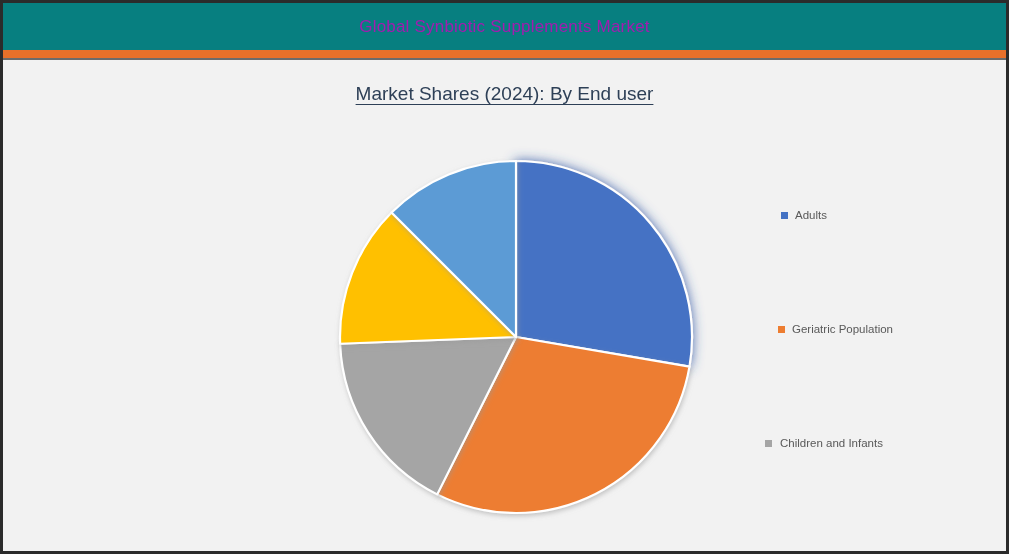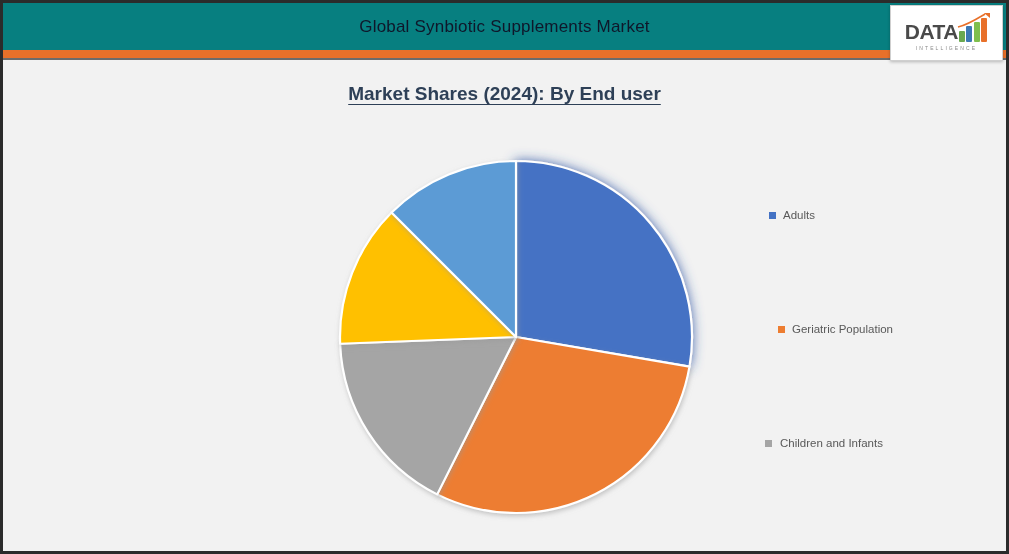--- a/index.html
+++ b/index.html
@@ -45,21 +45,21 @@
     background: #6b6b6b;
   }
   #header-title {
     position: absolute;
     left: 0;
     top: 0;
     width: 100%;
     height: 47px;
     line-height: 47px;
     text-align: center;
-    color: #0f172a;
+    color: #a21caf;
     font-size: 17px;
     font-family: "Liberation Sans", sans-serif;
     letter-spacing: 0.2px;
     white-space: nowrap;
   }
   
   #logo-box {
     position: absolute;
     right: 3px;
     top: 2px;
@@ -119,21 +119,21 @@
   }
   
   #chart-title {
     position: absolute;
     left: 0;
     top: 80px;
     width: 100%;
     text-align: center;
     color: #2e4057;
     font-family: "Liberation Sans", sans-serif;
-    font-weight: bold;
+    font-weight: normal;
     font-size: 19px;
     text-decoration: underline;
     text-underline-offset: 4px;
   }
   
   #pie-wrap {
     position: absolute;
     left: 330px;
     top: 150px;
     width: 370px;
@@ -170,36 +170,20 @@
 </head>
 <body>
 
 <div id="page">
 
   <div id="header-band"></div>
   <div id="header-accent"></div>
   <div id="header-accent-shadow"></div>
   <div id="header-title">Global Synbiotic Supplements Market</div>
 
-  <div id="logo-box">
-    <div id="logo-inner">
-      <span id="logo-word">DATA</span>
-      <span id="logo-bars">
-        <svg id="logo-arrow" viewBox="0 0 34 16">
-          <path d="M1 14 C 10 12, 18 7, 28 1" stroke="#e8702a" stroke-width="1.6" fill="none"></path>
-          <path d="M27 0 L33 0 L33 5 Z" fill="#e8702a"></path>
-        </svg>
-        <span class="logo-bar b1"></span>
-        <span class="logo-bar b2"></span>
-        <span class="logo-bar b3"></span>
-        <span class="logo-bar b4"></span>
-      </span>
-    </div>
-    <div id="logo-sub">INTELLIGENCE</div>
-  </div>
 
   <div id="chart-title">Market Shares (2024): By End user</div>
 
   <div id="pie-wrap">
     <svg id="pie-svg" width="370" height="370" viewBox="0 0 370 370">
       <defs>
         <filter id="sliceGlow" x="-60%" y="-60%" width="220%" height="220%">
           <feDropShadow dx="0" dy="0" stdDeviation="6" flood-color="#2f55a4" flood-opacity="0.85"></feDropShadow>
         </filter>
         <filter id="pieShadow" x="-25%" y="-25%" width="150%" height="150%">
@@ -210,21 +194,21 @@
           <path d="M 183 184 L 183.00 8.00 A 176 176 0 0 1 356.48 213.65 Z" fill="#4472C4" stroke="#ffffff" stroke-width="2.2" stroke-linejoin="round" filter="url(#sliceGlow)"></path>
           <path d="M 183 184 L 356.48 213.65 A 176 176 0 0 1 104.19 341.37 Z" fill="#ED7D31" stroke="#ffffff" stroke-width="2.2" stroke-linejoin="round" filter="url(#pieShadow)"></path>
           <path d="M 183 184 L 104.19 341.37 A 176 176 0 0 1 7.13 190.76 Z" fill="#A5A5A5" stroke="#ffffff" stroke-width="2.2" stroke-linejoin="round" filter="url(#pieShadow)"></path>
           <path d="M 183 184 L 7.13 190.76 A 176 176 0 0 1 58.55 59.55 Z" fill="#FFC000" stroke="#ffffff" stroke-width="2.2" stroke-linejoin="round" filter="url(#pieShadow)"></path>
           <path d="M 183 184 L 58.55 59.55 A 176 176 0 0 1 183.00 8.00 Z" fill="#5B9BD5" stroke="#ffffff" stroke-width="2.2" stroke-linejoin="round" filter="url(#pieShadow)"></path>
         </g>
     </svg>
   </div>
 
   <div id="legend">
-    <div class="legend-item" style="top:46px;left:4px;text-align:right;">
+    <div class="legend-item" style="top:46px;left:16px;text-align:right;">
       <span class="legend-swatch" style="background:#4472C4;"></span>
       <span class="legend-label">Adults</span>
     </div>
     <div class="legend-item" style="top:160px;left:13px;">
       <span class="legend-swatch" style="background:#ED7D31;"></span>
       <span class="legend-label">Geriatric Population</span>
     </div>
     <div class="legend-item" style="top:274px;left:0;gap:8px;">
       <span class="legend-swatch" style="background:#A5A5A5;"></span>
       <span class="legend-label">Children and Infants</span>

